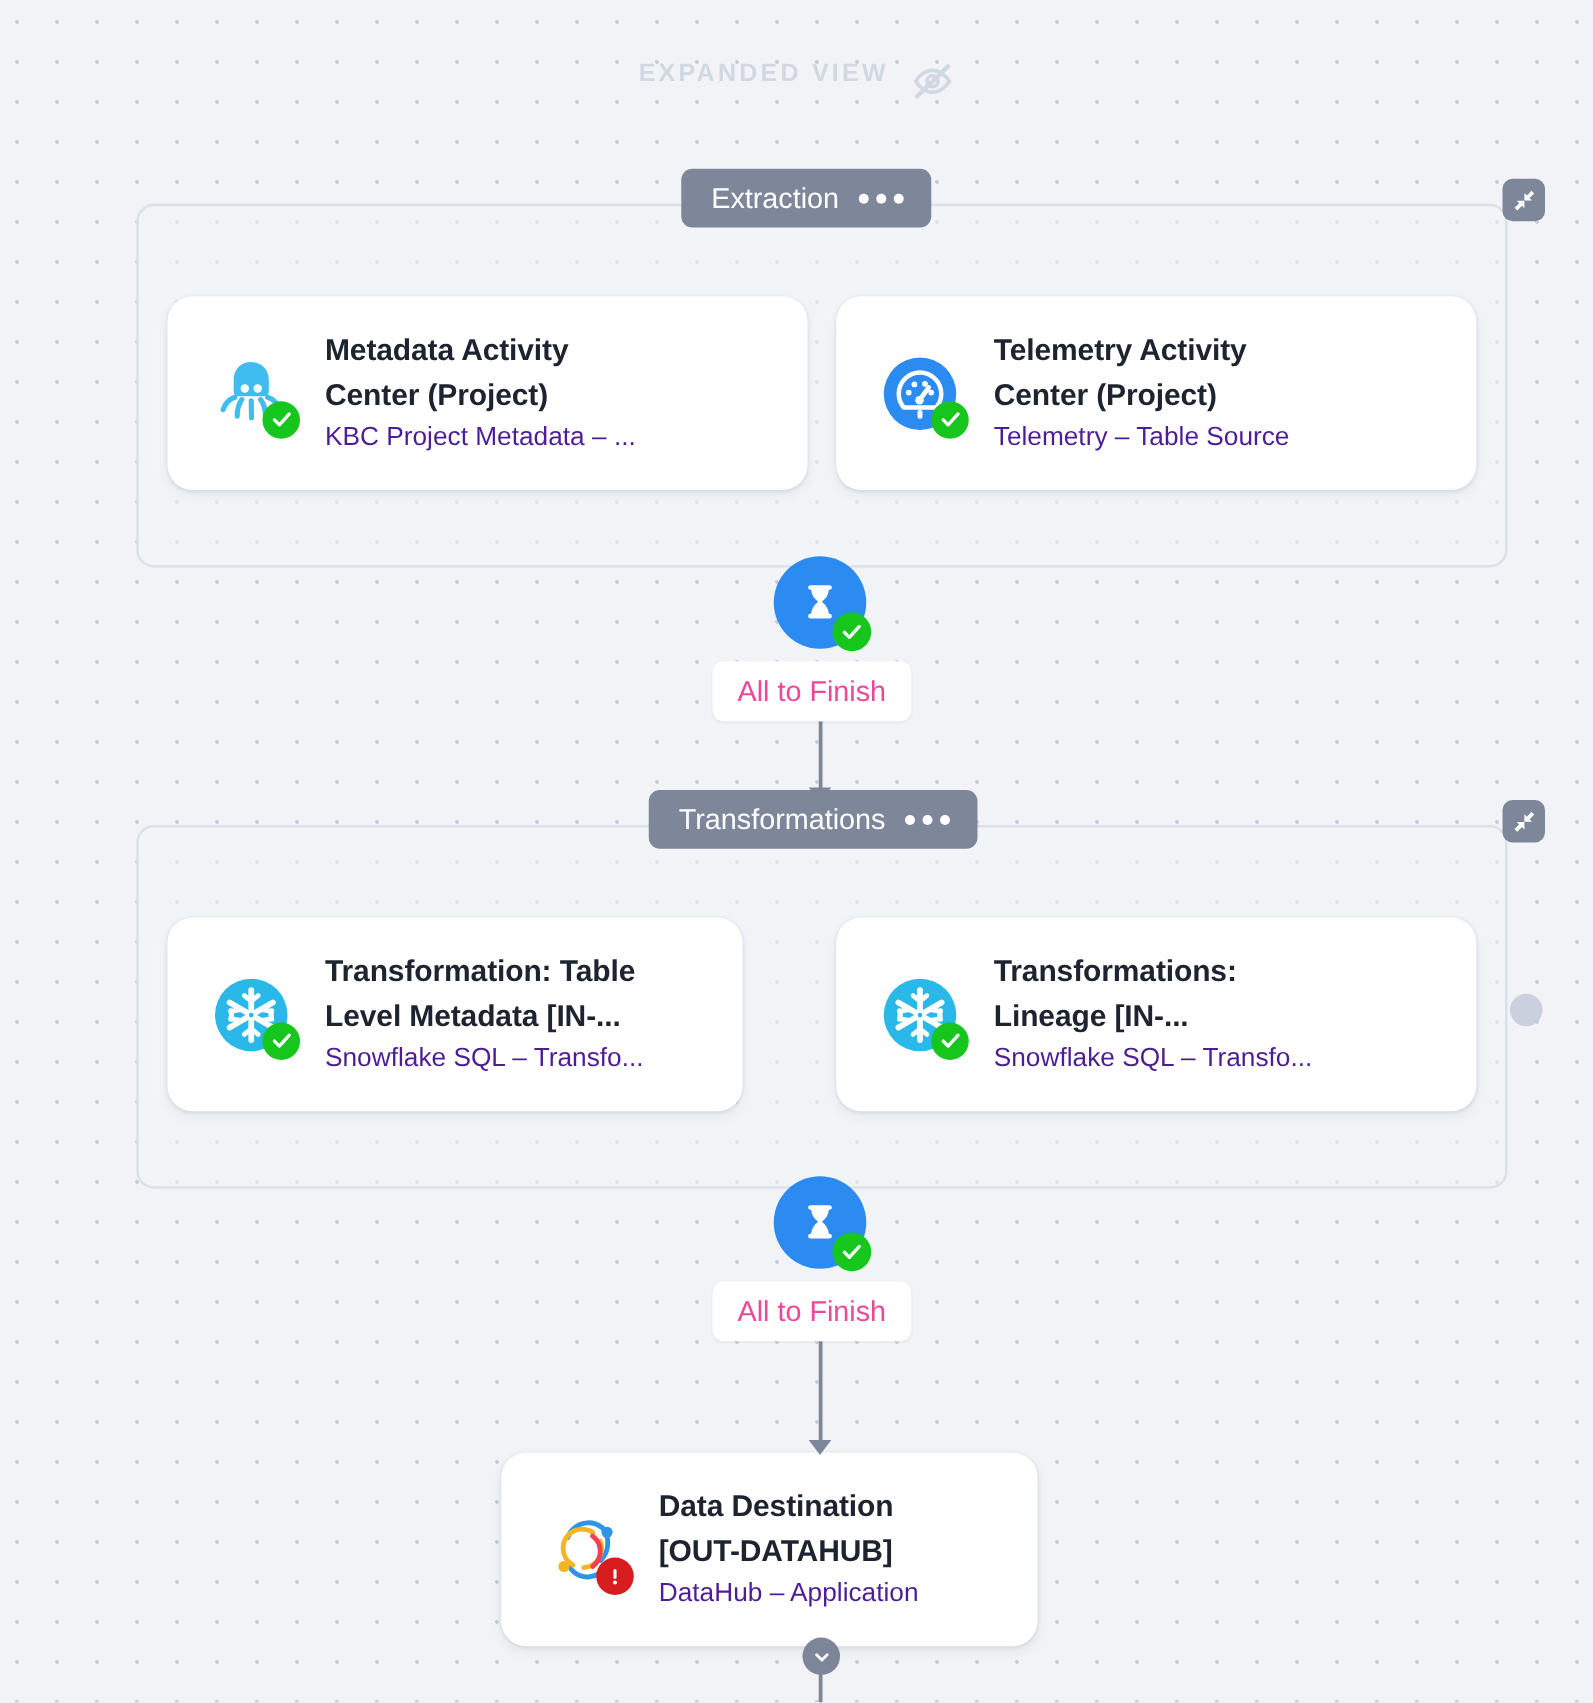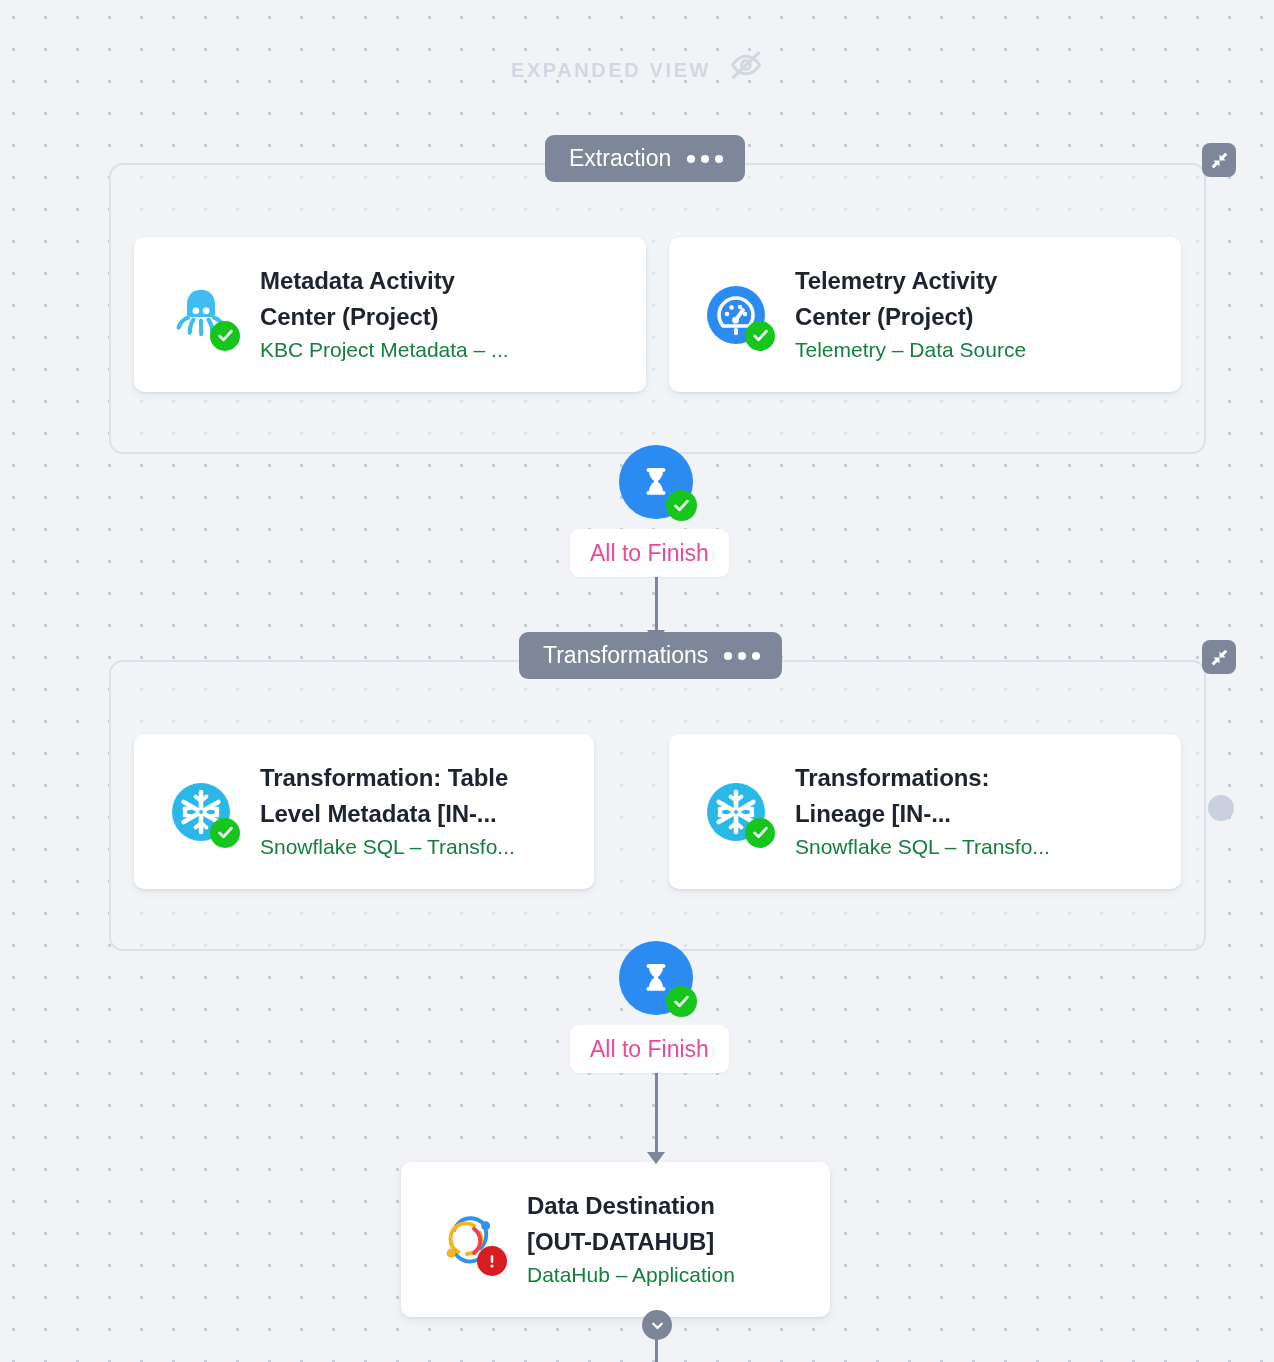--- a/index.html
+++ b/index.html
@@ -16,21 +16,21 @@
     background-image:
       radial-gradient(circle at 1.5px 1.5px, #c7ced9 1.5px, transparent 1.6px);
     background-size: 32px 32px;
     background-position: 12px 16px;
   }
 
   
   .view-header {
     position: absolute;
     left: 0; right: 0; top: 48px;
-    display: flex; align-items: flex-end; justify-content: center;
+    display: flex; align-items: flex-start; justify-content: center;
     gap: 18px;
     pointer-events: none;
   }
   .view-header-label {
     font-size: 20px;
     font-weight: bold;
     letter-spacing: 2.6px;
     color: #d2d8e2;
     white-space: nowrap;
   }
@@ -78,21 +78,21 @@
     border-radius: 50%;
     background: #c3c9d8;
     opacity: .85;
     cursor: ew-resize;
   }
 
   
   .node-card {
     position: absolute;
     background: #ffffff;
-    border-radius: 10px;
+    border-radius: 20px;
     box-shadow: 0 1px 3px rgba(40,50,70,.10), 0 4px 10px rgba(40,50,70,.06);
     display: flex;
     align-items: center;
     padding: 0 16px 0 34px;
     gap: 26px;
   }
   .node-icon-wrap {
     position: relative;
     width: 66px; height: 66px;
     flex: 0 0 66px;
@@ -113,21 +113,21 @@
   .node-title {
     font-size: 24px;
     font-weight: bold;
     color: #1d2430;
     line-height: 1.50;
     letter-spacing: -0.1px;
     white-space: pre-line;
   }
   .node-subtitle {
     font-size: 21px;
-    color: #15803d;
+    color: #4c1d95;
     line-height: 1.45;
     margin-top: 0;
     white-space: nowrap;
   }
 
   
   .gate {
     position: absolute;
     width: 74px; height: 74px;
     border-radius: 50%;
@@ -247,21 +247,21 @@
         </svg>
         <span class="status-badge ok">
           <svg viewBox="0 0 24 24" width="19" height="19" fill="none" stroke="#ffffff" stroke-width="3.4" stroke-linecap="round" stroke-linejoin="round">
               <path d="M4.5 12.5l5 5 10-11"></path>
             </svg>
         </span>
       </div>
       <div class="node-text">
         <div class="node-title">Telemetry Activity
 Center (Project)</div>
-        <div class="node-subtitle">Telemetry – Data Source</div>
+        <div class="node-subtitle">Telemetry – Table Source</div>
       </div>
     </div>
   </div>
 
   <div class="gate" style="left: 619px; top: 445px;">
     <svg viewBox="0 0 24 24" width="34" height="34" fill="#ffffff">
       <path d="M6.6 2.2h10.8c.8 0 1.3.6 1.3 1.3s-.5 1.3-1.3 1.3h-.4c-.2 2.6-1.5 4.9-3.5 6.4-.3.2-.3.6 0 .8 2 1.5 3.3 3.8 3.5 6.4h.4c.8 0 1.3.6 1.3 1.3s-.5 1.3-1.3 1.3H6.6c-.8 0-1.3-.6-1.3-1.3s.5-1.3 1.3-1.3H7c.2-2.6 1.5-4.9 3.5-6.4.3-.2.3-.6 0-.8C8.5 9.7 7.2 7.4 7 4.8h-.4c-.8 0-1.3-.6-1.3-1.3s.5-1.3 1.3-1.3z"></path>
     </svg>
     <span class="status-badge ok">
       <svg viewBox="0 0 24 24" width="19" height="19" fill="none" stroke="#ffffff" stroke-width="3.4" stroke-linecap="round" stroke-linejoin="round">

